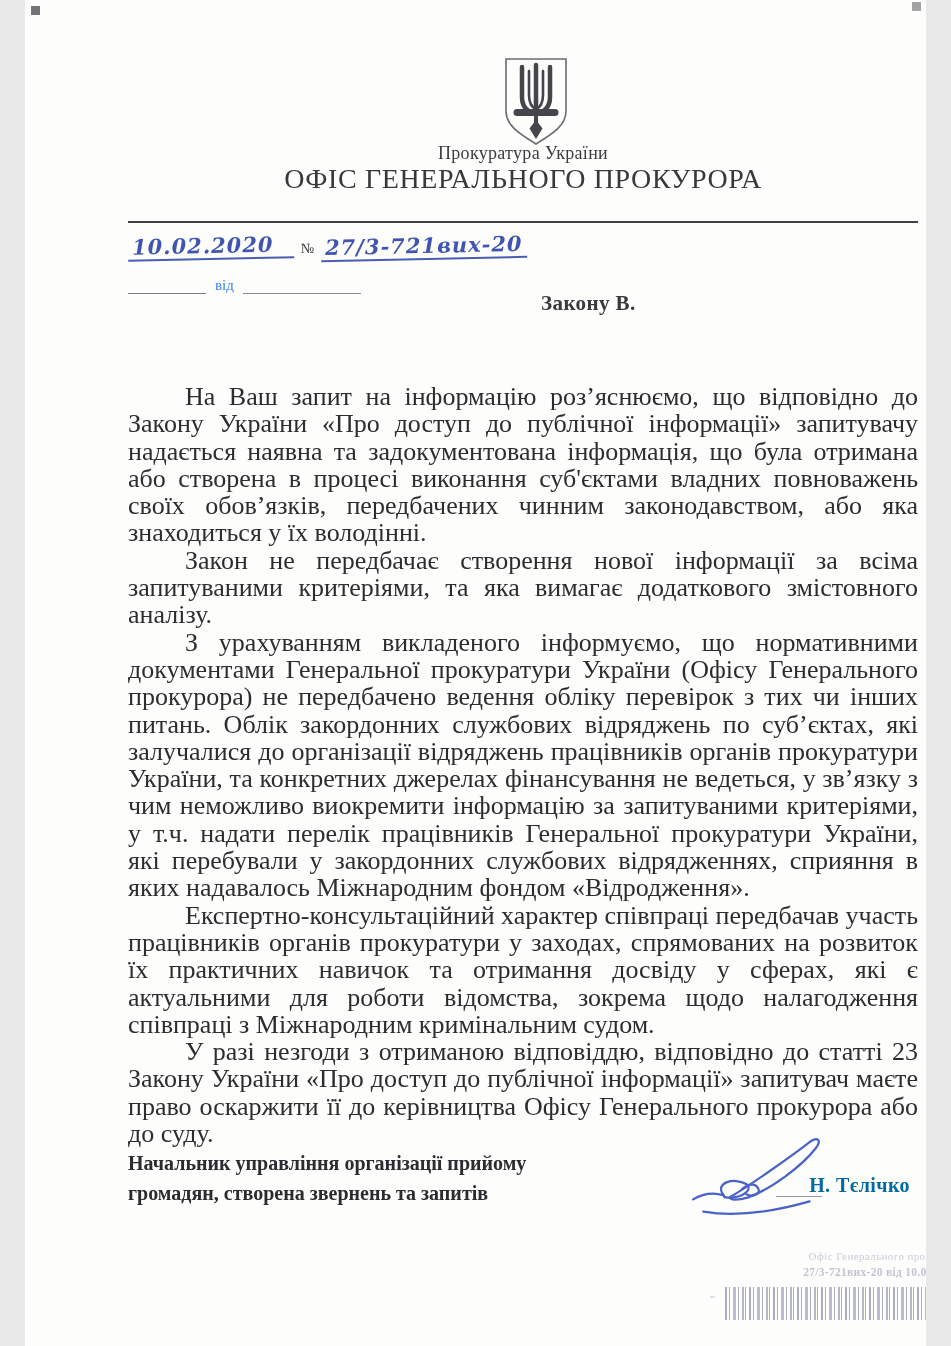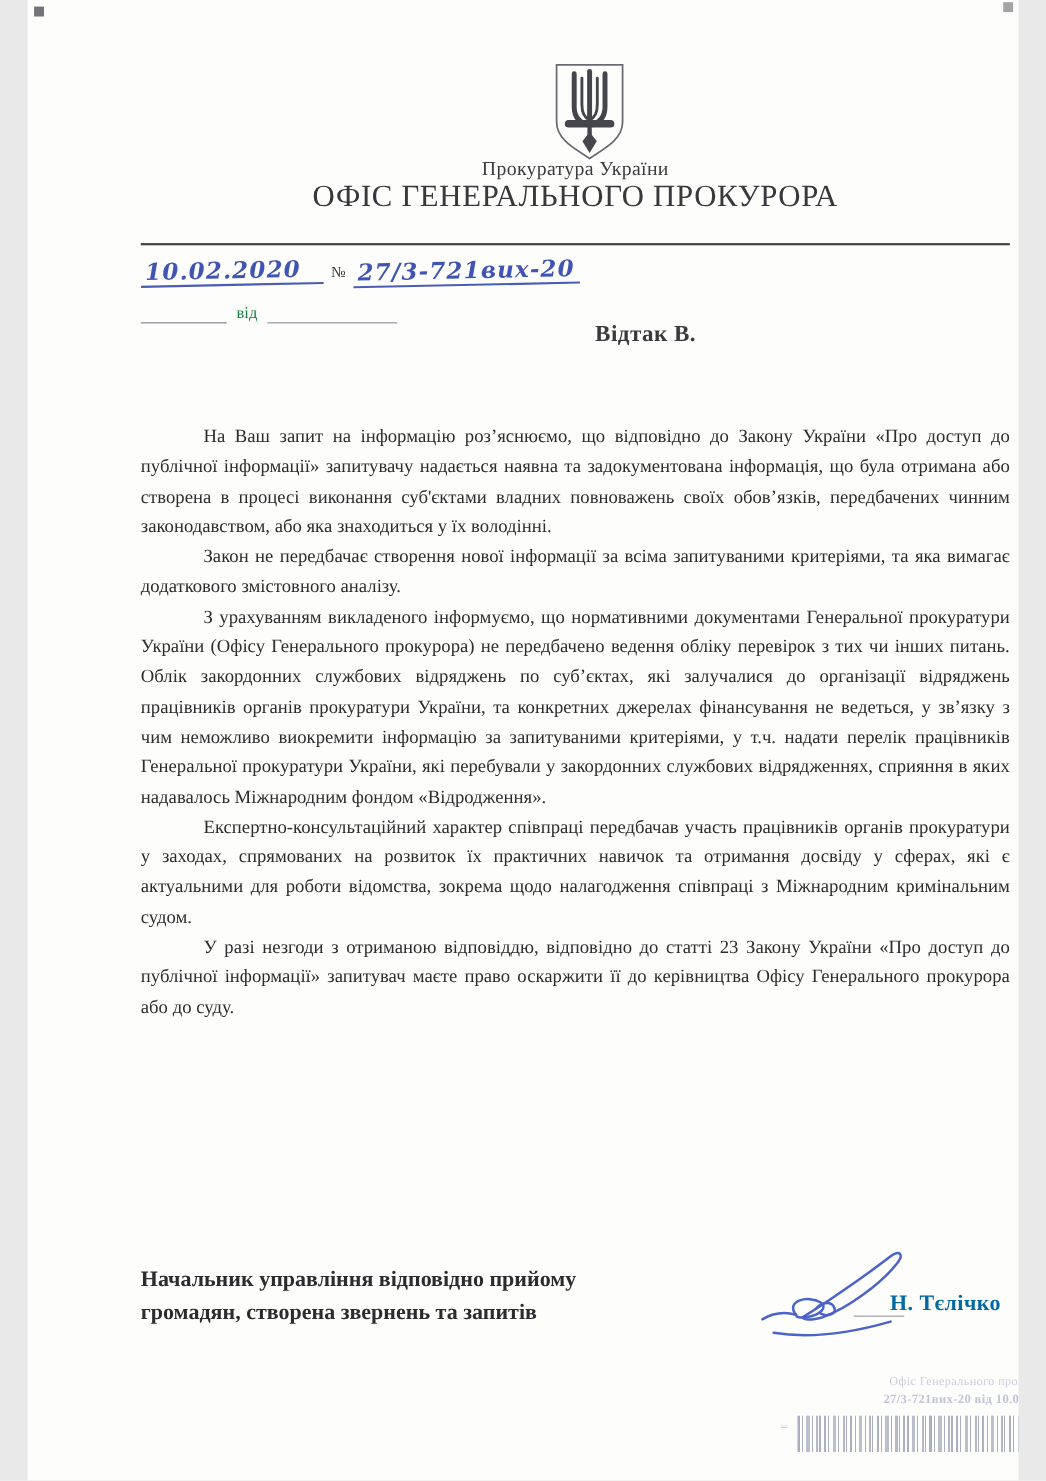--- a/index.html
+++ b/index.html
@@ -26,31 +26,31 @@
   .ref-line1{position:absolute;left:103px;top:234px;display:flex;align-items:flex-end;gap:7px;}
   .hand{
     font-family:"DejaVu Serif", serif;font-style:italic;font-weight:bold;
     color:#4055b2;font-size:21px;letter-spacing:1px;transform:rotate(-1.2deg);
     padding:0 4px 1px 4px;border-bottom:2px solid #4a5cb4;line-height:1.1;
   }
   .hand-date{min-width:158px;}
   .hand-num{min-width:168px;}
   .no-sign{font-size:14px;color:#3a3a3e;padding-bottom:3px;}
   .ref-line2{position:absolute;left:103px;top:276px;display:flex;align-items:flex-end;gap:9px;
-    font-size:15px;color:#15803d;}
+    font-size:15px;color:#3b82f6;}
   .blank{display:inline-block;border-bottom:1.5px solid #7b7b82;height:17px;}
   .blank-a{width:78px;}
   .blank-b{width:118px;border-bottom-color:#8b8b95;}
 
   .addressee{position:absolute;left:516px;top:291px;font-size:21px;font-weight:bold;
     color:#3a3a3e;letter-spacing:.4px;}
 
   
   .body-text{position:absolute;left:103px;top:383px;width:790px;
-    font-size:17px;line-height:27.3px;text-align:justify;color:#2d2d30;}
+    font-size:26px;line-height:27.3px;text-align:justify;color:#2d2d30;}
   .body-text p{margin:0;text-indent:57px;}
   .green-word{color:#2e8b3a;}
 
   
   .sig-row{position:absolute;left:103px;top:1144px;width:790px;height:100px;}
   .sig-title{position:absolute;left:0;top:4px;width:500px;font-weight:bold;
     font-size:20px;line-height:30px;color:#2c2c30;}
   .sig-scrawl{position:absolute;left:560px;top:-8px;width:140px;height:92px;}
   .sig-gray-line{position:absolute;left:648px;top:52px;width:46px;border-top:1.5px solid #9a9aa2;}
   .sig-name{position:absolute;right:8px;top:30px;font-weight:bold;font-size:20px;
@@ -106,33 +106,33 @@
     <span class="hand hand-date">10.02.2020</span>
     <span class="no-sign">№</span>
     <span class="hand hand-num">27/3-721вих-20</span>
   </div>
   <div class="ref-line2">
     <span class="blank blank-a"></span>
     <span>від</span>
     <span class="blank blank-b"></span>
   </div>
 
-  <div class="addressee">Відтак В.</div>
+  <div class="addressee">Закону В.</div>
 
   <main class="body-text">
     <p>На Ваш запит на інформацію роз’яснюємо, що відповідно до Закону України «Про доступ до публічної інформації» запитувачу надається наявна та задокументована інформація, що була отримана або створена в процесі виконання суб'єктами владних повноважень своїх обов’язків, передбачених чинним законодавством, або яка знаходиться у їх володінні.</p>
     <p>Закон не передбачає створення нової інформації за всіма запитуваними критеріями, та яка вимагає додаткового змістовного аналізу.</p>
     <p>З урахуванням викладеного інформуємо, що нормативними документами Генеральної прокуратури України (Офісу Генерального прокурора) не передбачено ведення обліку перевірок з тих чи інших питань. Облік закордонних службових відряджень по суб’єктах, які залучалися до організації відряджень працівників органів прокуратури України, та конкретних джерелах фінансування не ведеться, у зв’язку з чим неможливо виокремити інформацію за запитуваними критеріями, у т.ч. надати перелік працівників Генеральної прокуратури України, які перебували у закордонних службових відрядженнях, сприяння в яких надавалось Міжнародним фондом «Відродження».</p>
     <p>Експертно-консультаційний характер співпраці передбачав участь працівників органів прокуратури у заходах, спрямованих на розвиток їх практичних навичок та отримання досвіду у сферах, які є актуальними для роботи відомства, зокрема щодо налагодження співпраці з Міжнародним кримінальним судом.</p>
     <p>У разі незгоди з отриманою відповіддю, відповідно до статті 23 Закону України «Про доступ до публічної інформації» запитувач  маєте право оскаржити її до керівництва Офісу Генерального прокурора або до суду.</p>
   </main>
 
   <div class="sig-row">
     <div class="sig-title">
-      <div>Начальник управління відповідно прийому</div>
+      <div>Начальник управління організації прийому</div>
       <div>громадян, створена звернень та запитів</div>
     </div>
     <svg class="sig-scrawl" viewBox="0 0 135 90">
       <g stroke="#4b63c8" stroke-width="2.2" fill="none" stroke-linecap="round">
         <path d="M4 62 C14 56 24 55 34 58"></path>
         <path d="M34 58 C24 46 44 40 56 47 C62 51 56 58 44 60 C38 61 33 60 34 58"></path>
         <path d="M40 60 C60 48 100 20 118 6 C126 0 130 4 124 12 C110 30 80 52 58 60 C48 63 40 63 40 60"></path>
         <path d="M52 52 C58 46 66 46 68 52 C70 57 62 60 56 57"></path>
         <path d="M14 74 C50 80 90 72 118 64"></path>
       </g>

